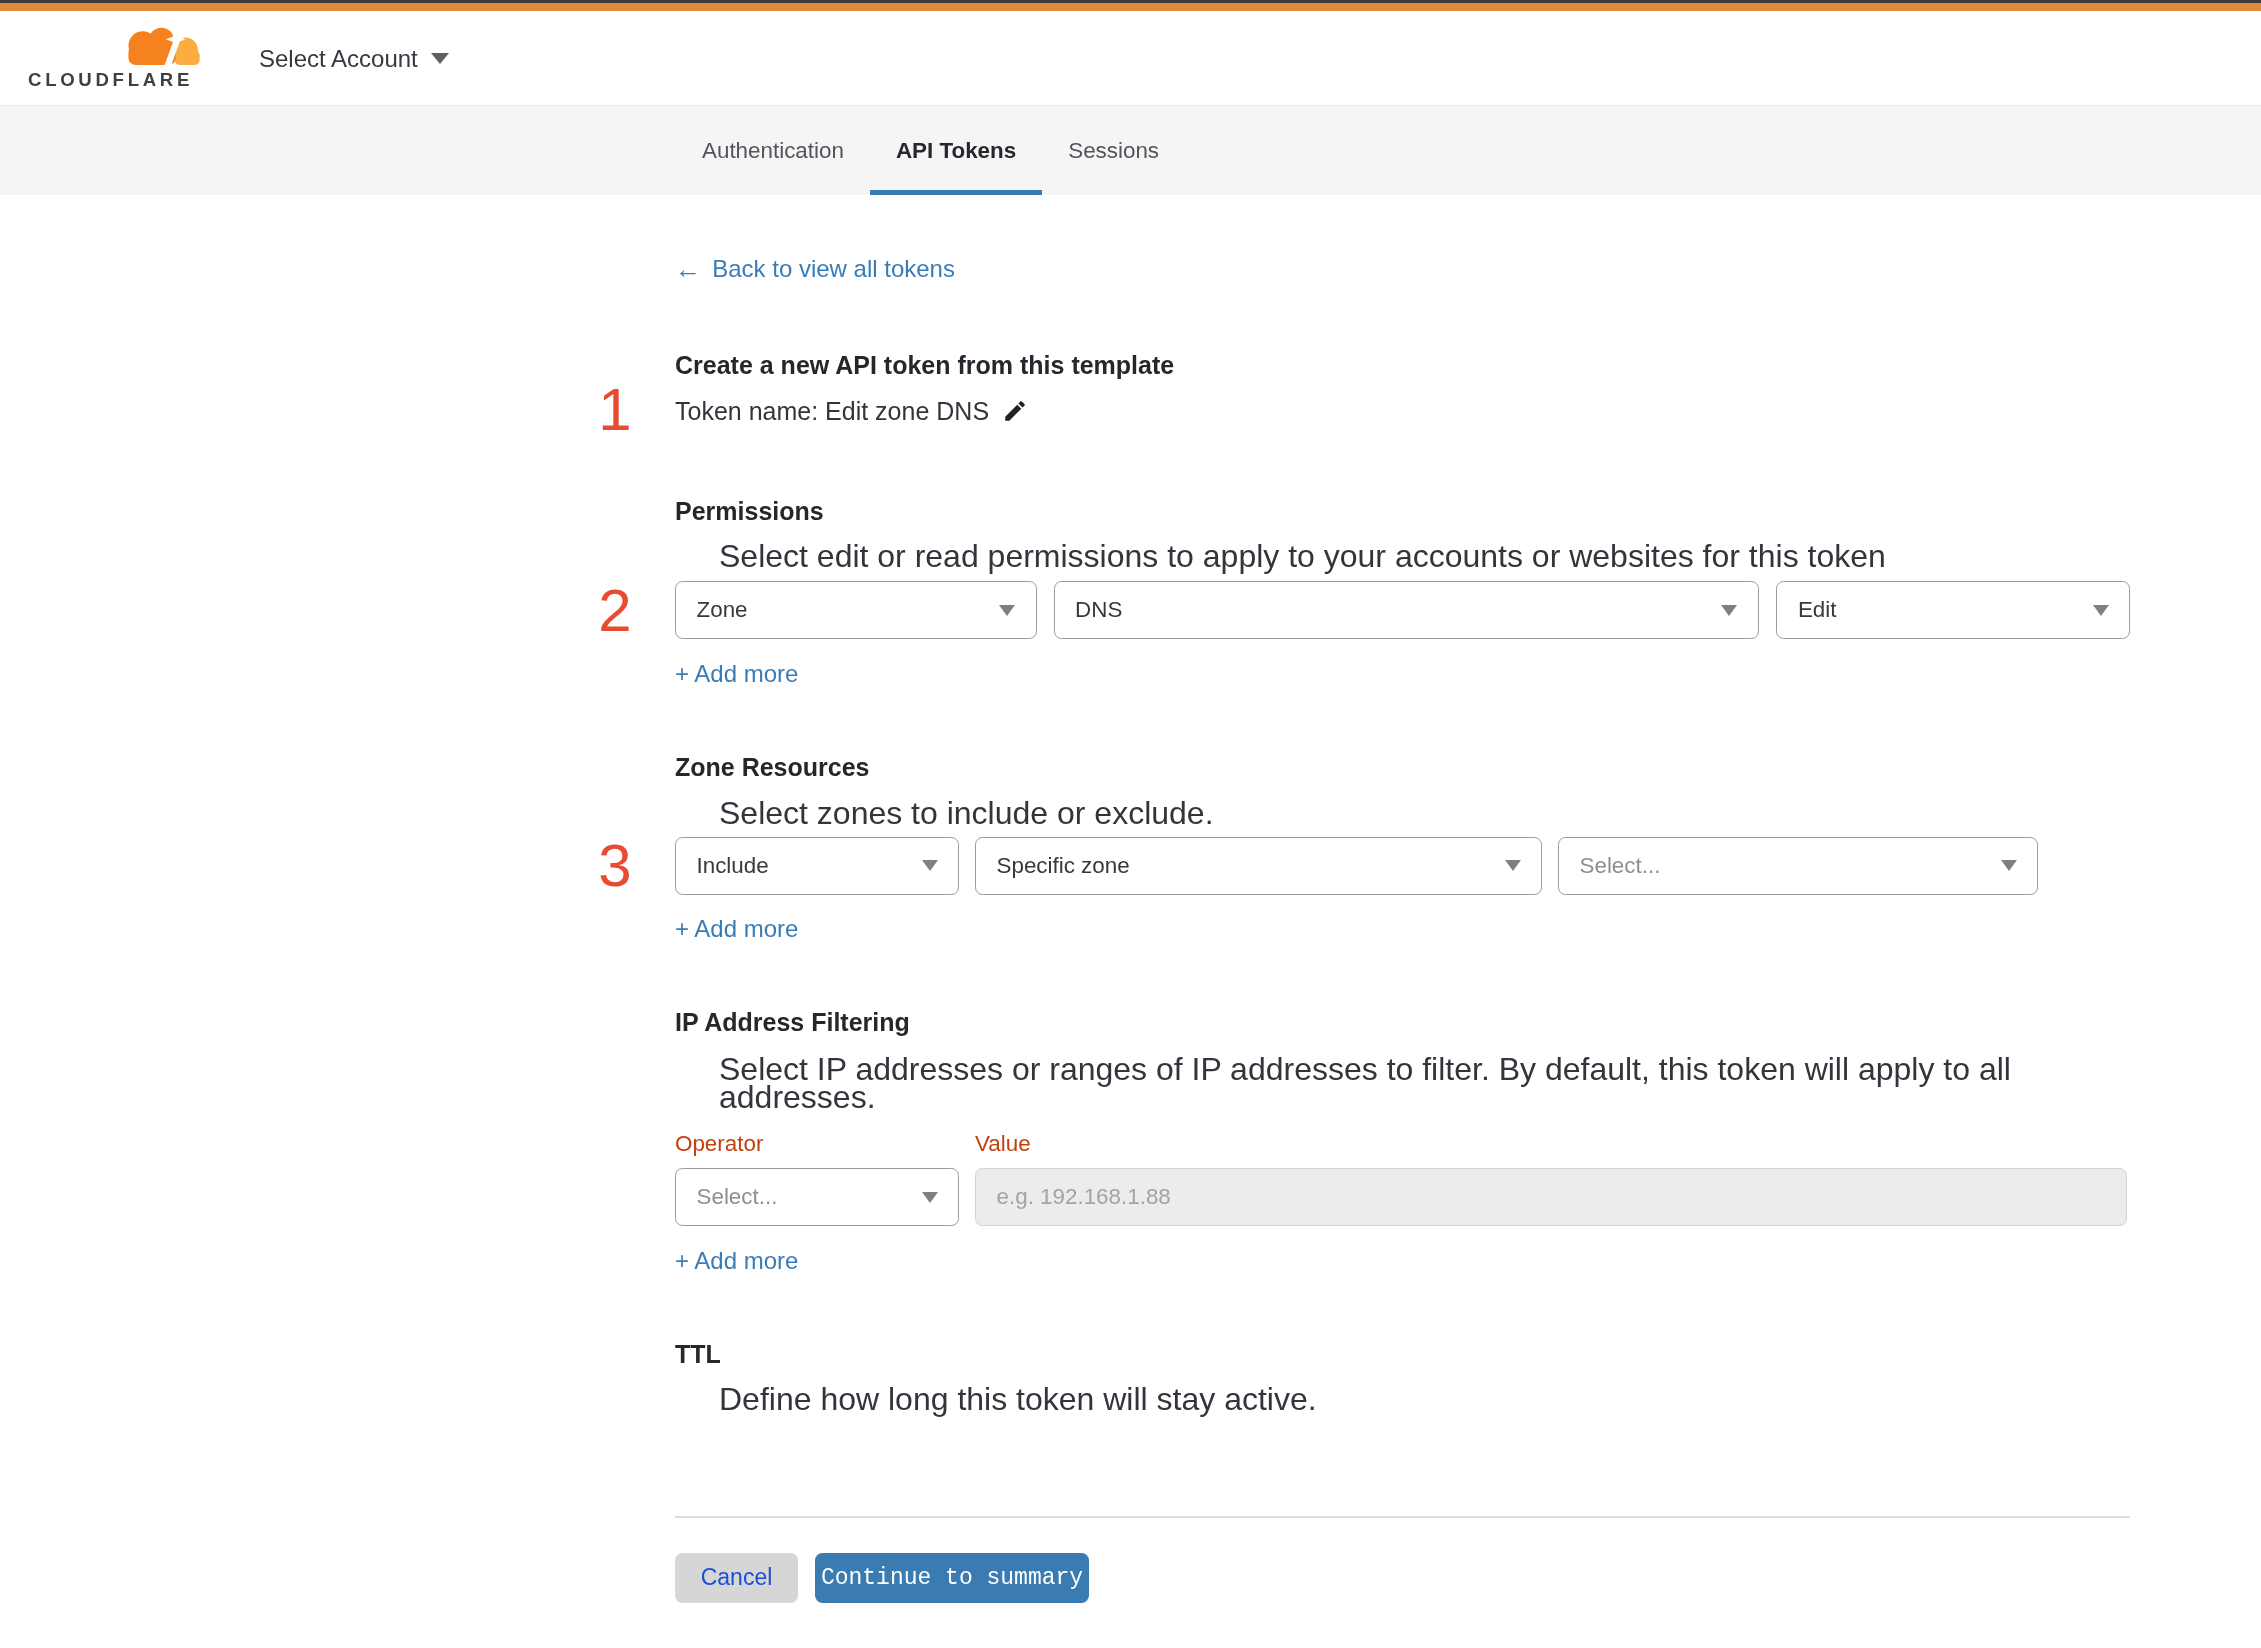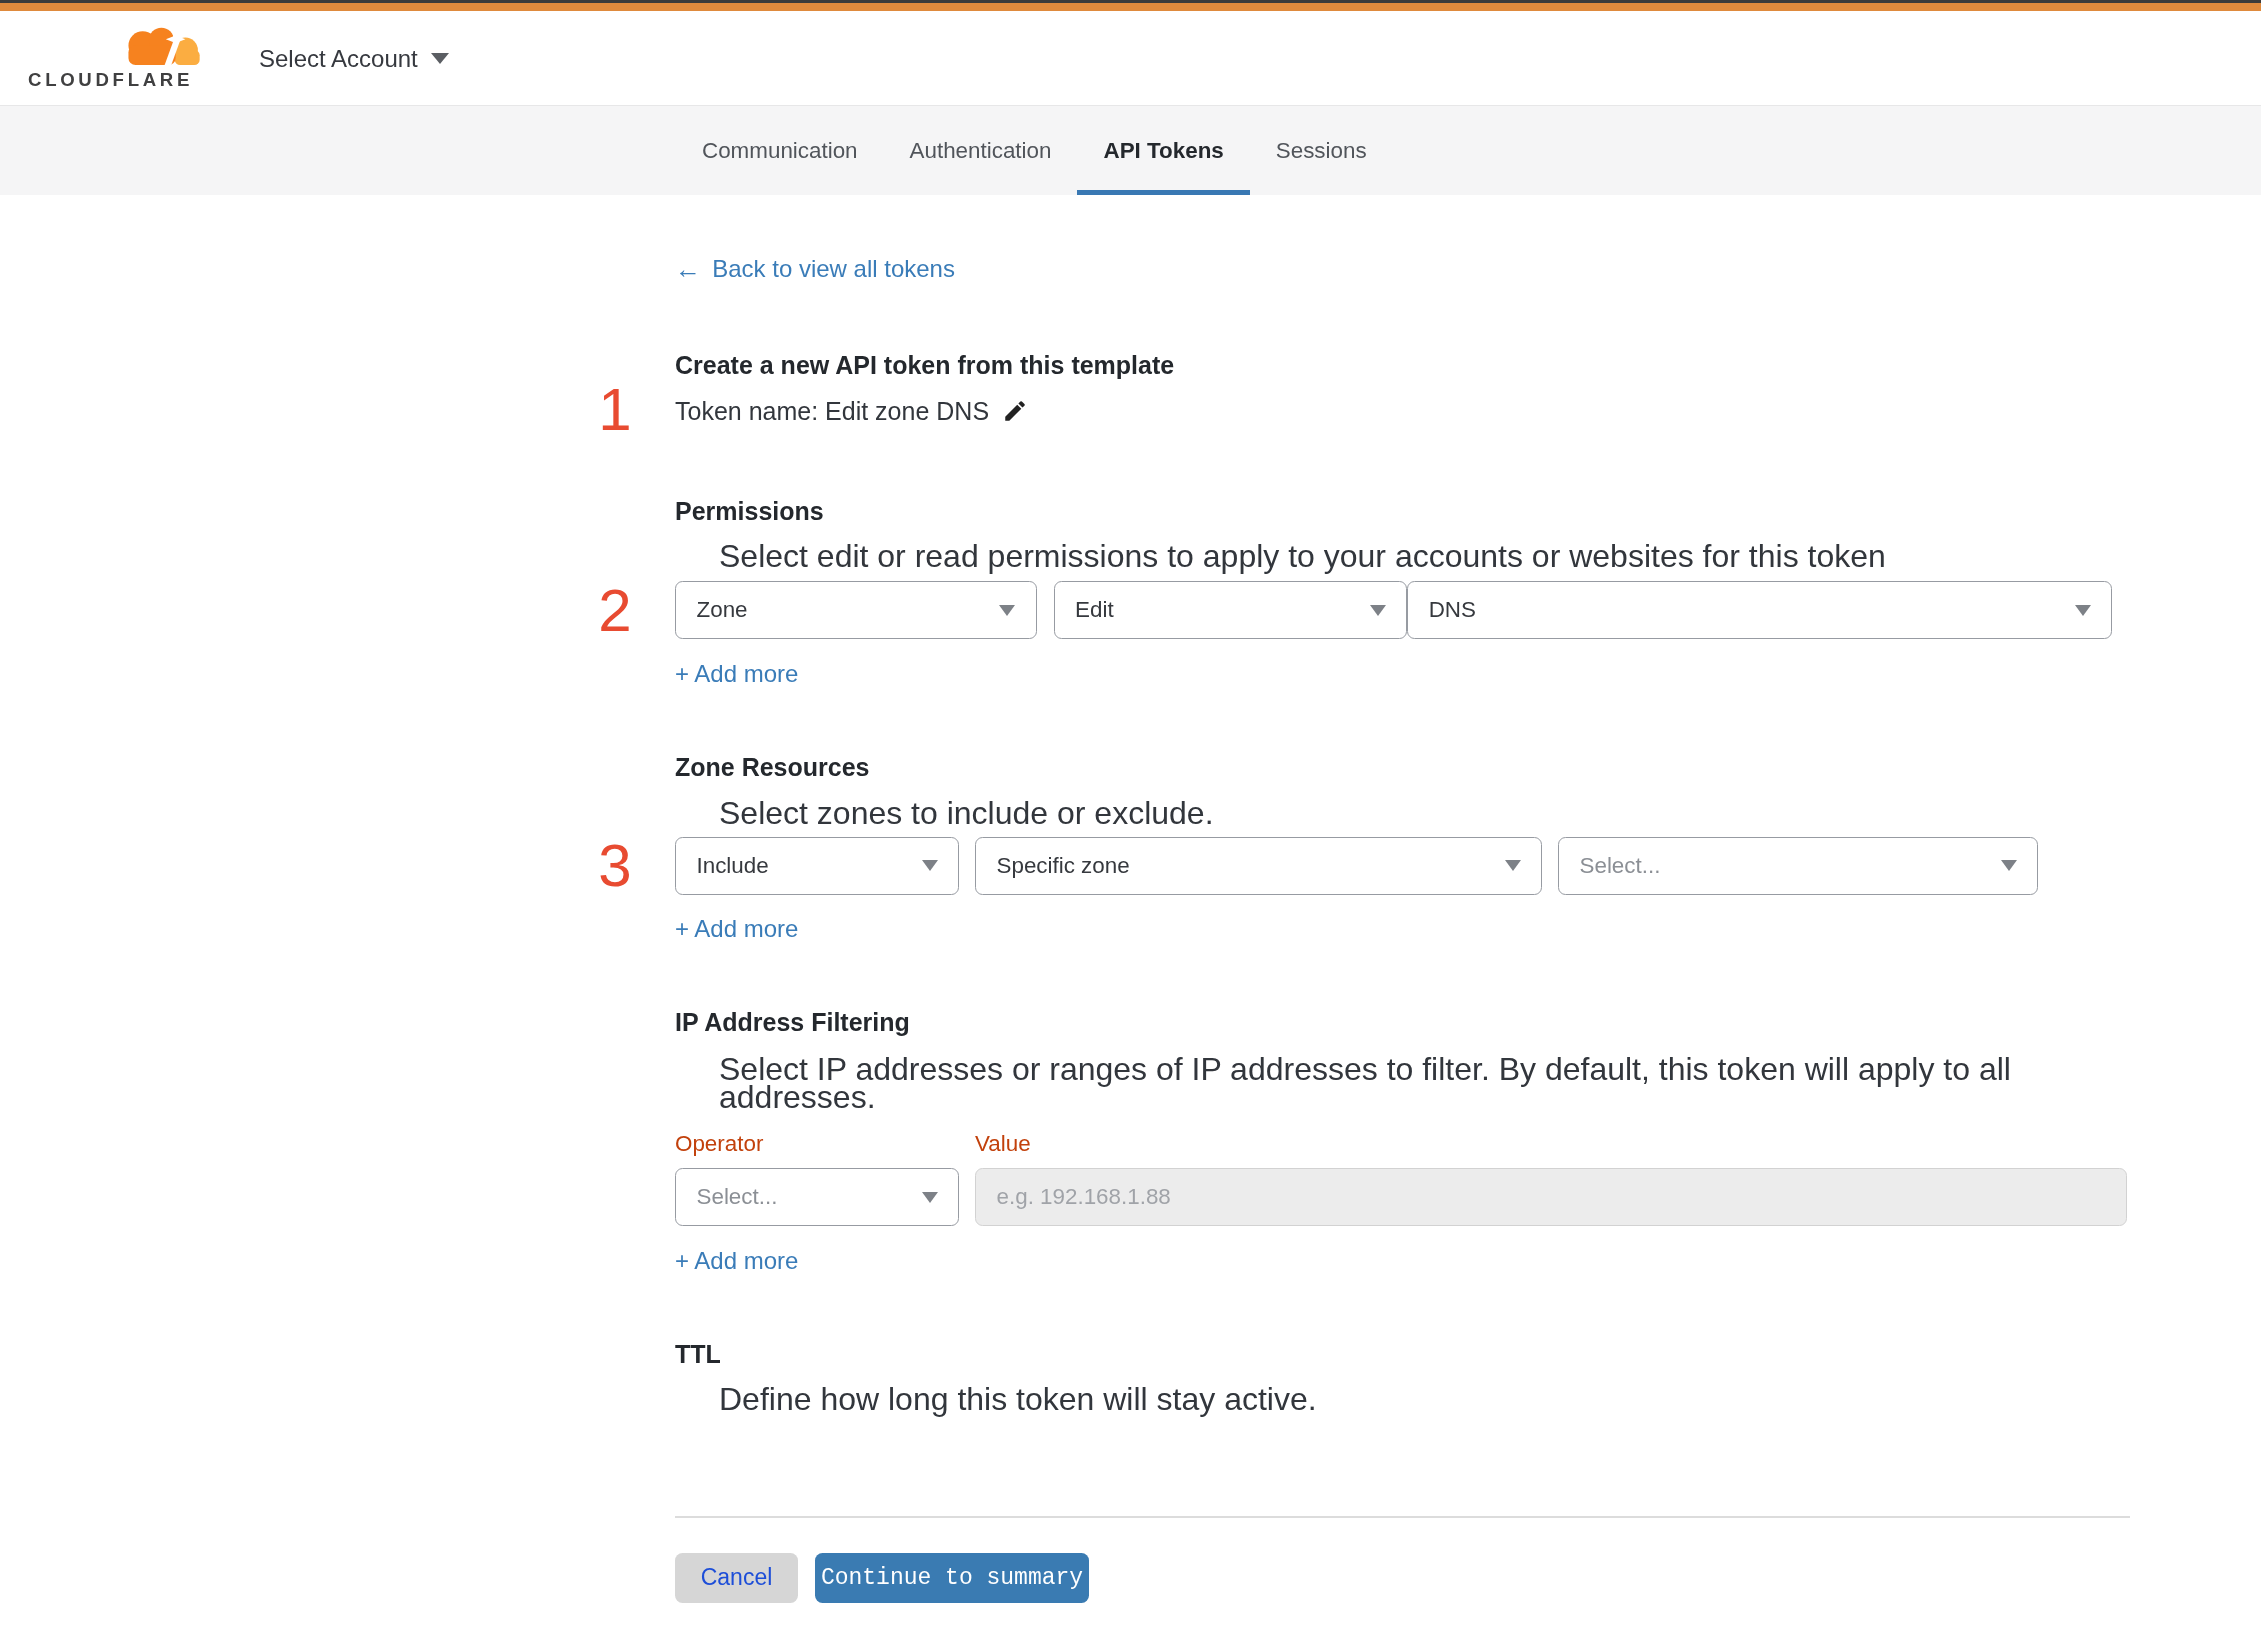--- a/index.html
+++ b/index.html
@@ -164,21 +164,20 @@
     <span class="logo-wordmark">CLOUDFLARE</span>
   </div>
   <div class="account-selector">
     <span>Select Account</span>
     <span class="chevron-down"></span>
   </div>
 </div>
 
 <div class="tabstrip">
   <ul class="tabs">
-    <li class="tab">Communication</li>
     <li class="tab">Authentication</li>
     <li class="tab active">API Tokens</li>
     <li class="tab">Sessions</li>
   </ul>
 </div>
 
 <div class="main">
 
   <div class="back-row">
     <span class="back-arrow">←</span>
@@ -199,26 +198,26 @@
 
   <section class="section-permissions">
     <h2 class="section-heading">Permissions</h2>
     <p class="section-desc">Select edit or read permissions to apply to your accounts or websites for this token</p>
     <div class="selects-row">
       <span class="step-num">2</span>
       <div class="select" style="width:362px; margin-right:17px;">
         <span>Zone</span>
         <span class="caret"></span>
       </div>
+      <div class="select" style="width:706px; margin-right:17.7px;">
+        <span>DNS</span>
+        <span class="caret"></span>
+      </div>
       <div class="select" style="width:354px;">
         <span>Edit</span>
-        <span class="caret"></span>
-      </div>
-      <div class="select" style="width:706px; margin-right:17.7px;">
-        <span>DNS</span>
         <span class="caret"></span>
       </div>
     </div>
     <div class="add-more">
       <span>+ Add more</span>
     </div>
   </section>
 
   <section class="section-zone">
     <h2 class="section-heading">Zone Resources</h2>

